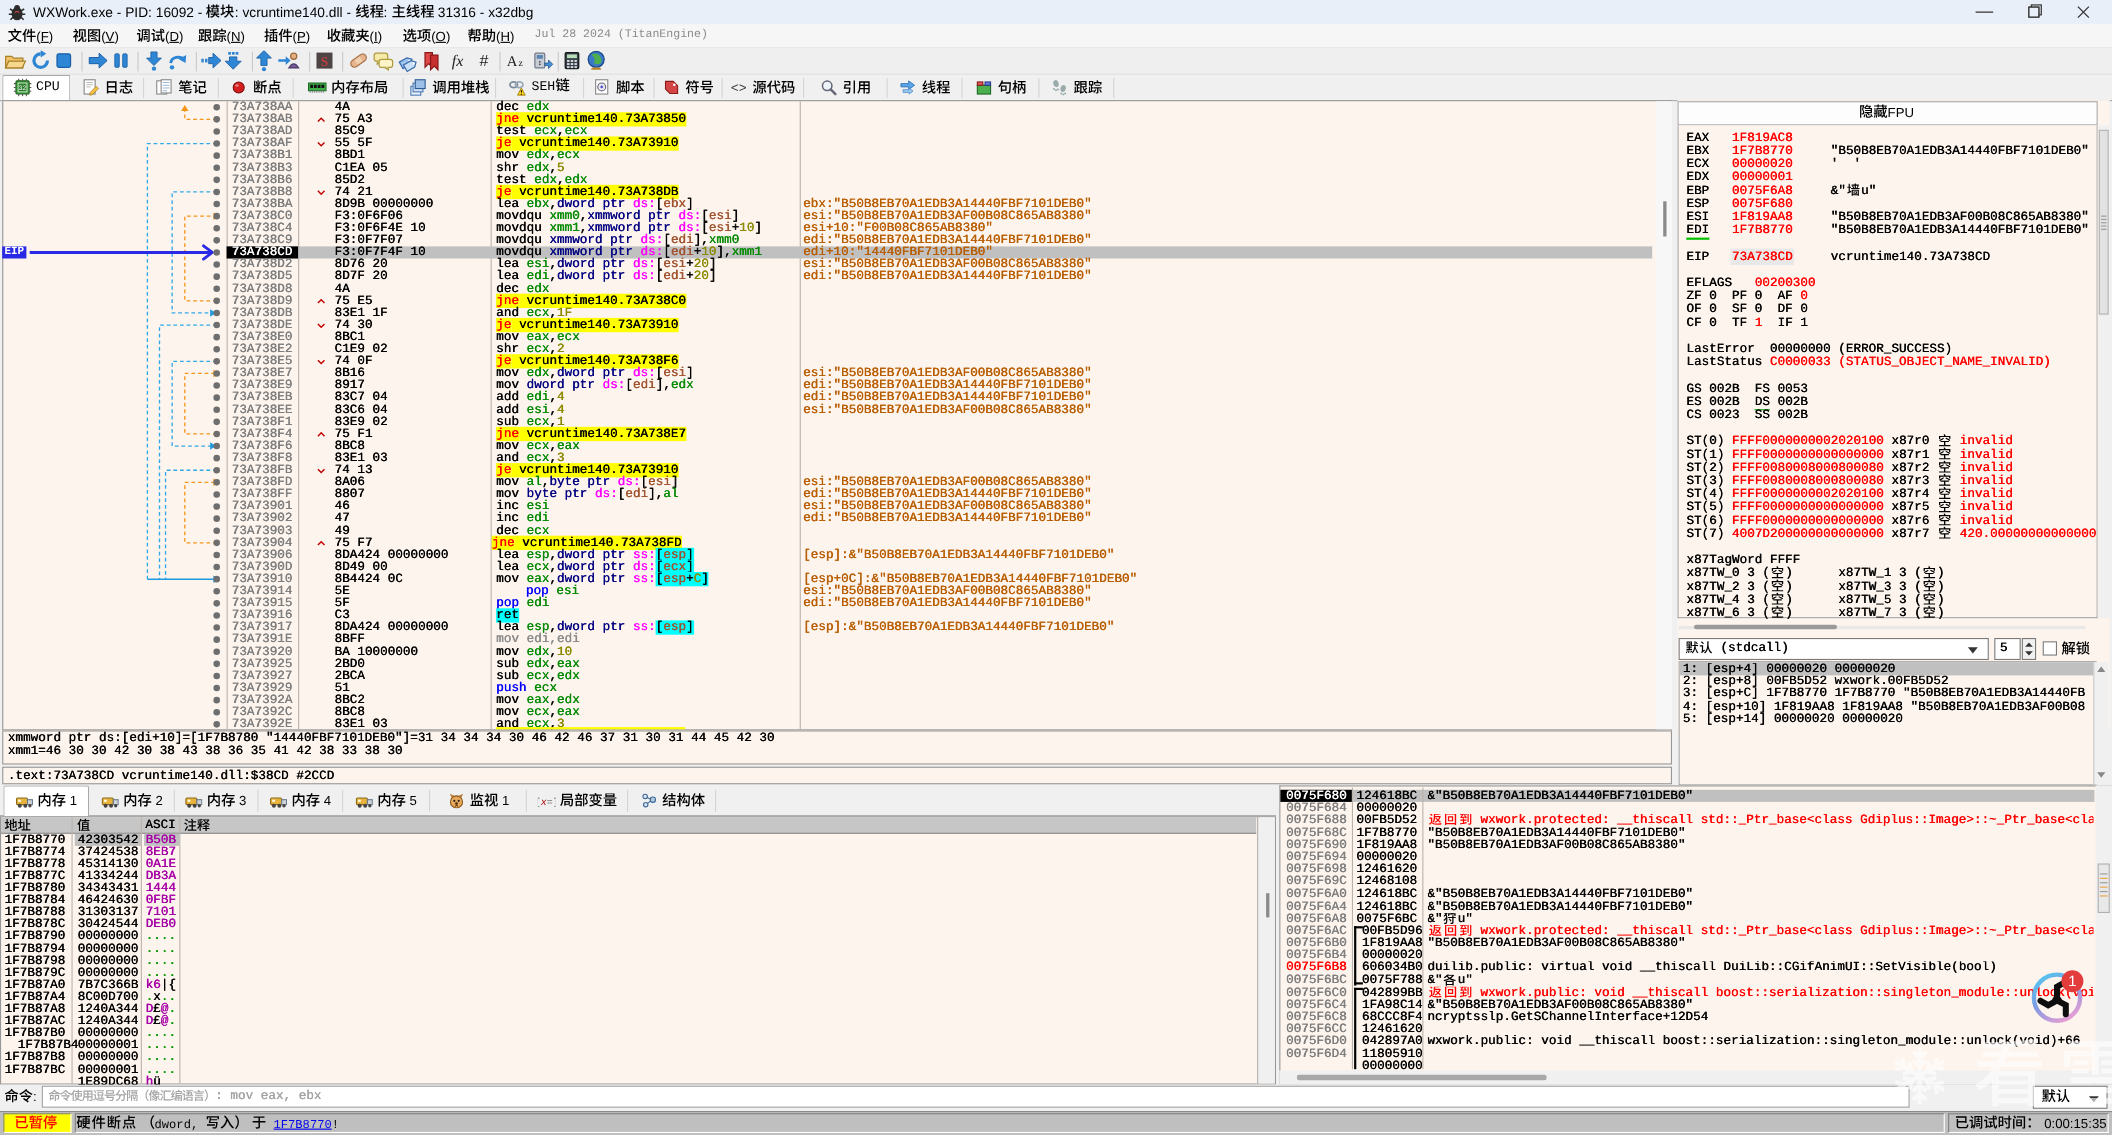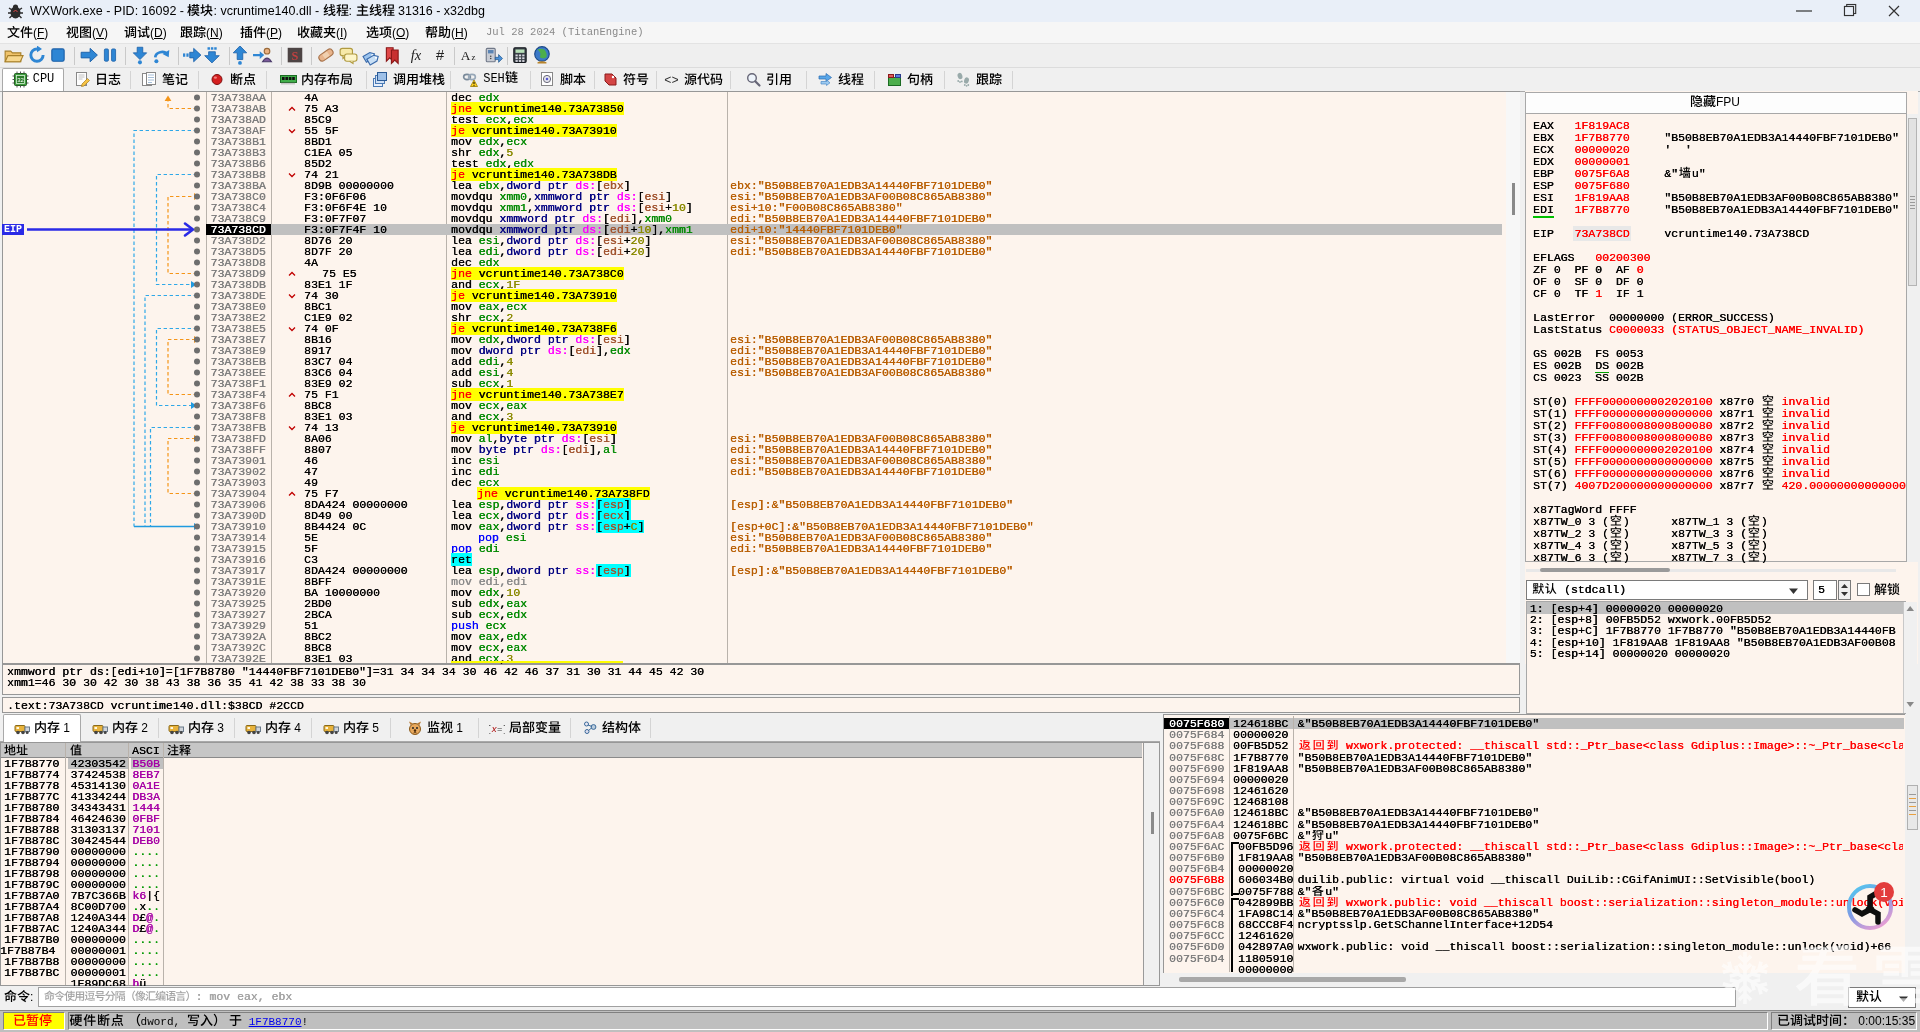--- a/index.html
+++ b/index.html
@@ -517,21 +517,21 @@
 <div class="ab m" style="left:304px;top:246.0px;color:#000">8D7F 20</div>
 <div class="ab m" style="left:451px;top:246.0px;color:#000">lea <i>edi</i>,<s>dword ptr</s> <em>ds:</em>[<a>edi</a>+<u>20</u>]</div>
 <div class="ab m" style="left:730px;top:246.0px;color:#b85d00">edi:"B50B8EB70A1EDB3A14440FBF7101DEB0"</div>
 <div class="ab m" style="left:210.5px;top:257.0px;color:#7e7e7e">73A738D8</div>
 <div class="ab m" style="left:304px;top:257.0px;color:#000">4A</div>
 <div class="ab m" style="left:451px;top:257.0px;color:#000">dec <i>edx</i></div>
 <div class="ab m" style="left:210.5px;top:268.0px;color:#7e7e7e">73A738D9</div>
 <svg class="ab" style="left:288px;top:270.5px" width="8" height="6">
     <path d="M1 4.5 L4 1.5 L7 4.5" stroke="#c00000" stroke-width="1.3" fill="none"></path>
   </svg>
-<div class="ab m" style="left:322px;top:268.0px;color:#000">75 E5</div>
+<div class="ab m" style="left:304px;top:268.0px;color:#000">75 E5</div>
 <div class="ab m" style="left:451px;top:268.0px;color:#000"><var>jne</var><dfn> vcruntime140.73A738C0</dfn></div>
 <div class="ab m" style="left:210.5px;top:279.0px;color:#7e7e7e">73A738DB</div>
 <div class="ab m" style="left:304px;top:279.0px;color:#000">83E1 1F</div>
 <div class="ab m" style="left:451px;top:279.0px;color:#000">and <i>ecx</i>,<u>1F</u></div>
 <div class="ab m" style="left:210.5px;top:290.0px;color:#7e7e7e">73A738DE</div>
 <svg class="ab" style="left:288px;top:292.5px" width="8" height="6">
     <path d="M1 1.5 L4 4.5 L7 1.5" stroke="#c00000" stroke-width="1.3" fill="none"></path>
   </svg>
 <div class="ab m" style="left:304px;top:290.0px;color:#000">74 30</div>
 <div class="ab m" style="left:451px;top:290.0px;color:#000"><var>je</var><dfn> vcruntime140.73A73910</dfn></div>
@@ -601,21 +601,21 @@
 <div class="ab m" style="left:451px;top:466.0px;color:#000">inc <i>edi</i></div>
 <div class="ab m" style="left:730px;top:466.0px;color:#b85d00">edi:"B50B8EB70A1EDB3A14440FBF7101DEB0"</div>
 <div class="ab m" style="left:210.5px;top:477.0px;color:#7e7e7e">73A73903</div>
 <div class="ab m" style="left:304px;top:477.0px;color:#000">49</div>
 <div class="ab m" style="left:451px;top:477.0px;color:#000">dec <i>ecx</i></div>
 <div class="ab m" style="left:210.5px;top:488.0px;color:#7e7e7e">73A73904</div>
 <svg class="ab" style="left:288px;top:490.5px" width="8" height="6">
     <path d="M1 4.5 L4 1.5 L7 4.5" stroke="#c00000" stroke-width="1.3" fill="none"></path>
   </svg>
 <div class="ab m" style="left:304px;top:488.0px;color:#000">75 F7</div>
-<div class="ab m" style="left:477px;top:488.0px;color:#000"><var>jne</var><dfn> vcruntime140.73A738FD</dfn></div>
+<div class="ab m" style="left:447px;top:488.0px;color:#000"><var>jne</var><dfn> vcruntime140.73A738FD</dfn></div>
 <div class="ab m" style="left:210.5px;top:499.0px;color:#7e7e7e">73A73906</div>
 <div class="ab m" style="left:304px;top:499.0px;color:#000">8DA424 00000000</div>
 <div class="ab m" style="left:451px;top:499.0px;color:#000">lea <i>esp</i>,<s>dword ptr</s> <em>ss:</em><kbd>[<a>esp</a>]</kbd></div>
 <div class="ab m" style="left:730px;top:499.0px;color:#b85d00">[esp]:&amp;"B50B8EB70A1EDB3A14440FBF7101DEB0"</div>
 <div class="ab m" style="left:210.5px;top:510.0px;color:#7e7e7e">73A7390D</div>
 <div class="ab m" style="left:304px;top:510.0px;color:#000">8D49 00</div>
 <div class="ab m" style="left:451px;top:510.0px;color:#000">lea <i>ecx</i>,<s>dword ptr</s> <em>ds:</em><kbd>[<a>ecx</a>]</kbd></div>
 <div class="ab m" style="left:210.5px;top:521.0px;color:#7e7e7e">73A73910</div>
 <div class="ab m" style="left:304px;top:521.0px;color:#000">8B4424 0C</div>
 <div class="ab m" style="left:451px;top:521.0px;color:#000">mov <i>eax</i>,<s>dword ptr</s> <em>ss:</em><kbd>[<a>esp</a>+<u>C</u>]</kbd></div>
@@ -1026,21 +1026,21 @@
 <div class="ab m" style="left:132.3px;top:901.4px"><span class="gr">.</span><span class="bk">x</span><span class="gr">..</span></div>
 <div class="ab m" style="left:4px;top:912.4px;color:#000">1F7B87A8</div>
 <div class="ab m" style="left:70.5px;top:912.4px;color:#000">1240A344</div>
 <div class="ab m" style="left:132.3px;top:912.4px"><span class="pu">D</span><span class="bk">£</span><span class="pu">@</span><span class="gr">.</span></div>
 <div class="ab m" style="left:4px;top:923.4px;color:#000">1F7B87AC</div>
 <div class="ab m" style="left:70.5px;top:923.4px;color:#000">1240A344</div>
 <div class="ab m" style="left:132.3px;top:923.4px"><span class="pu">D</span><span class="bk">£</span><span class="pu">@</span><span class="gr">.</span></div>
 <div class="ab m" style="left:4px;top:934.4px;color:#000">1F7B87B0</div>
 <div class="ab m" style="left:70.5px;top:934.4px;color:#000">00000000</div>
 <div class="ab m" style="left:132.3px;top:934.4px"><span class="gr">....</span></div>
-<div class="ab m" style="left:0;top:945.4px;color:#000">1F7B87B4</div>
+<div class="ab m" style="left:16px;top:945.4px;color:#000">1F7B87B4</div>
 <div class="ab m" style="left:70.5px;top:945.4px;color:#000">00000001</div>
 <div class="ab m" style="left:132.3px;top:945.4px"><span class="gr">....</span></div>
 <div class="ab m" style="left:4px;top:956.4px;color:#000">1F7B87B8</div>
 <div class="ab m" style="left:70.5px;top:956.4px;color:#000">00000000</div>
 <div class="ab m" style="left:132.3px;top:956.4px"><span class="gr">....</span></div>
 <div class="ab m" style="left:4px;top:967.4px;color:#000">1F7B87BC</div>
 <div class="ab m" style="left:70.5px;top:967.4px;color:#000">00000001</div>
 <div class="ab m" style="left:132.3px;top:967.4px"><span class="gr">....</span></div>
 <div class="ab m" style="left:4px;top:1010px;color:#000">1F7B87C0</div>
 <div class="ab m" style="left:70.5px;top:978.4px;color:#000">1E89DC68</div>

